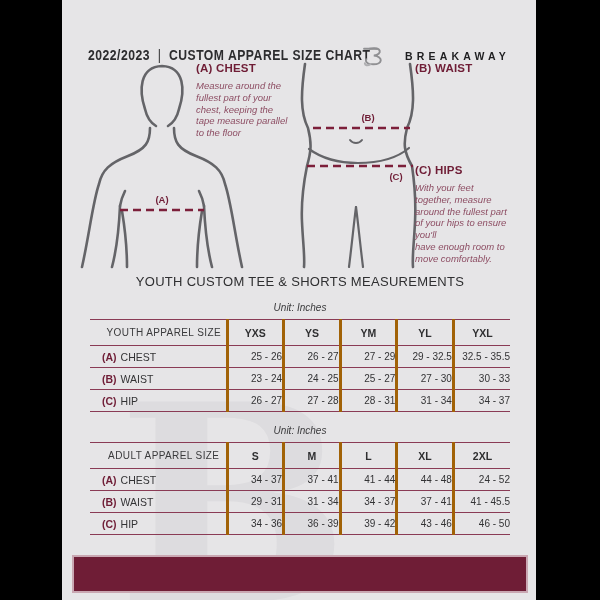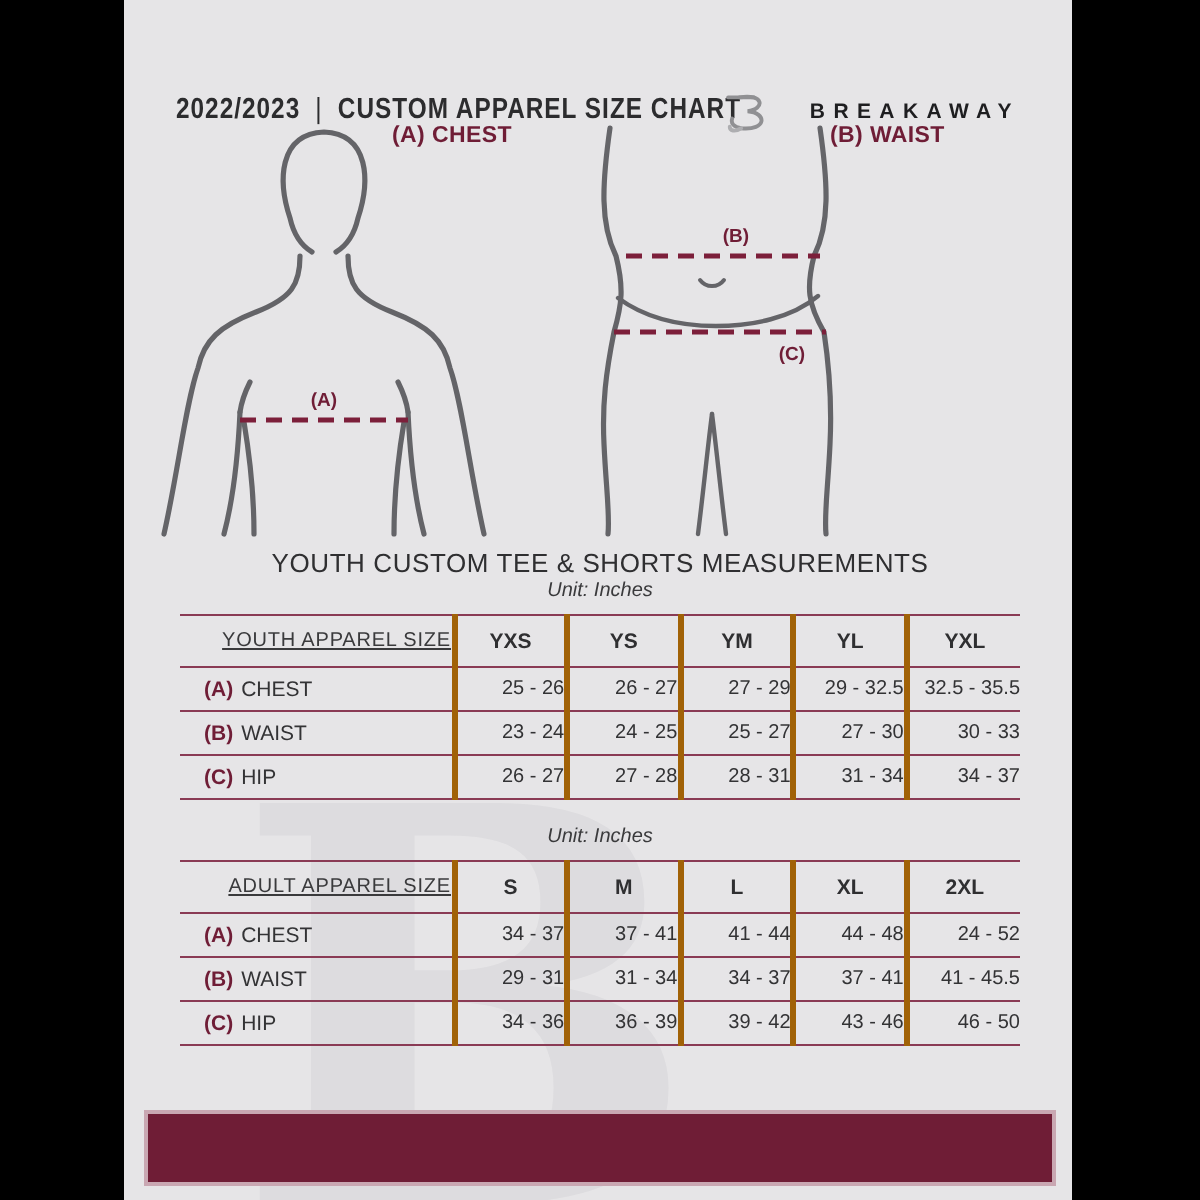--- a/index.html
+++ b/index.html
@@ -24,29 +24,29 @@
   .sec p{margin:0;font-size:9.5px;line-height:1.24;font-style:italic;color:#8d4d63;white-space:pre-line;}
   .sec-a{left:134px;top:62px;width:110px;}
   .sec-b{left:353px;top:62px;width:114px;}
   .sec-c{left:353px;top:164px;width:116px;}
 
   
   .tbl-block{position:absolute;left:28px;width:420px;text-align:center;}
   .tbl-youth{top:274px;}
   .tbl-adult{top:412px;}
   .tbl-title{font-size:13px;font-weight:400;color:#2f2f31;letter-spacing:.3px;}
-  .tbl-unit{font-size:10px;font-style:italic;color:#3a3a3c;margin-top:1px;text-align:center;}
+  .tbl-unit{font-size:10px;font-style:italic;color:#3a3a3c;margin-top:13px;text-align:center;}
   table{border-collapse:collapse;table-layout:fixed;width:420px;margin-top:6px;
         border-bottom:1px solid #8a3b55;}
   tr{border-top:1px solid #8a3b55;}
   th:nth-child(n+2),td:nth-child(n+2){border-left:3px solid #a16207;}
   th,td{padding:0;font-weight:400;}
   tr.hrow{height:26px;}
   tr.drow{height:22px;}
-  .size-name{font-size:10px;color:#3a3a3c;text-align:right;padding-left:12px;letter-spacing:.4px;text-decoration:underline;}
+  .size-name{font-size:10px;color:#3a3a3c;text-align:center;padding-left:12px;letter-spacing:.4px;}
   .size-val{font-size:10.5px;font-weight:700;color:#2f2f31;text-align:center;}
   td.lbl{text-align:left;padding-left:12px;font-size:10.5px;color:#333335;}
   td.lbl b{color:#6f1d36;font-weight:700;margin-right:4px;}
   td.num{text-align:right;font-size:10px;color:#333335;}
 
   
   .footer-bar{position:absolute;left:10px;top:555px;width:452px;height:34px;
               background:#6f1d36;border:2px solid #c9a7b2;}
 
   
@@ -110,23 +110,38 @@
       </g>
       <g font-family="Liberation Sans, sans-serif" font-size="9.5" font-weight="700" fill="#6f1d36" text-anchor="middle">
         <text x="100" y="203">(A)</text>
         <text x="306" y="121">(B)</text>
         <text x="334" y="180">(C)</text>
       </g>
     </svg>
 
     <div class="sec sec-a">
       <h3>(A) CHEST</h3>
+      <p>Measure around the
+fullest part of your
+chest, keeping the
+tape measure parallel
+to the floor</p>
     </div>
     <div class="sec sec-b">
       <h3>(B) WAIST</h3>
+    </div>
+    <div class="sec sec-c">
+      <h3>(C) HIPS</h3>
+      <p>With your feet
+together, measure
+around the fullest part
+of your hips to ensure
+you'll
+have enough room to
+move comfortably.</p>
     </div>
 
     <div class="tbl-block tbl-youth">
       <div class="tbl-title">YOUTH CUSTOM TEE &amp; SHORTS MEASUREMENTS</div>
       <div class="tbl-unit">Unit: Inches</div>
       <table>
         <colgroup>
             <col style="width:137px">
             <col>
             <col>

